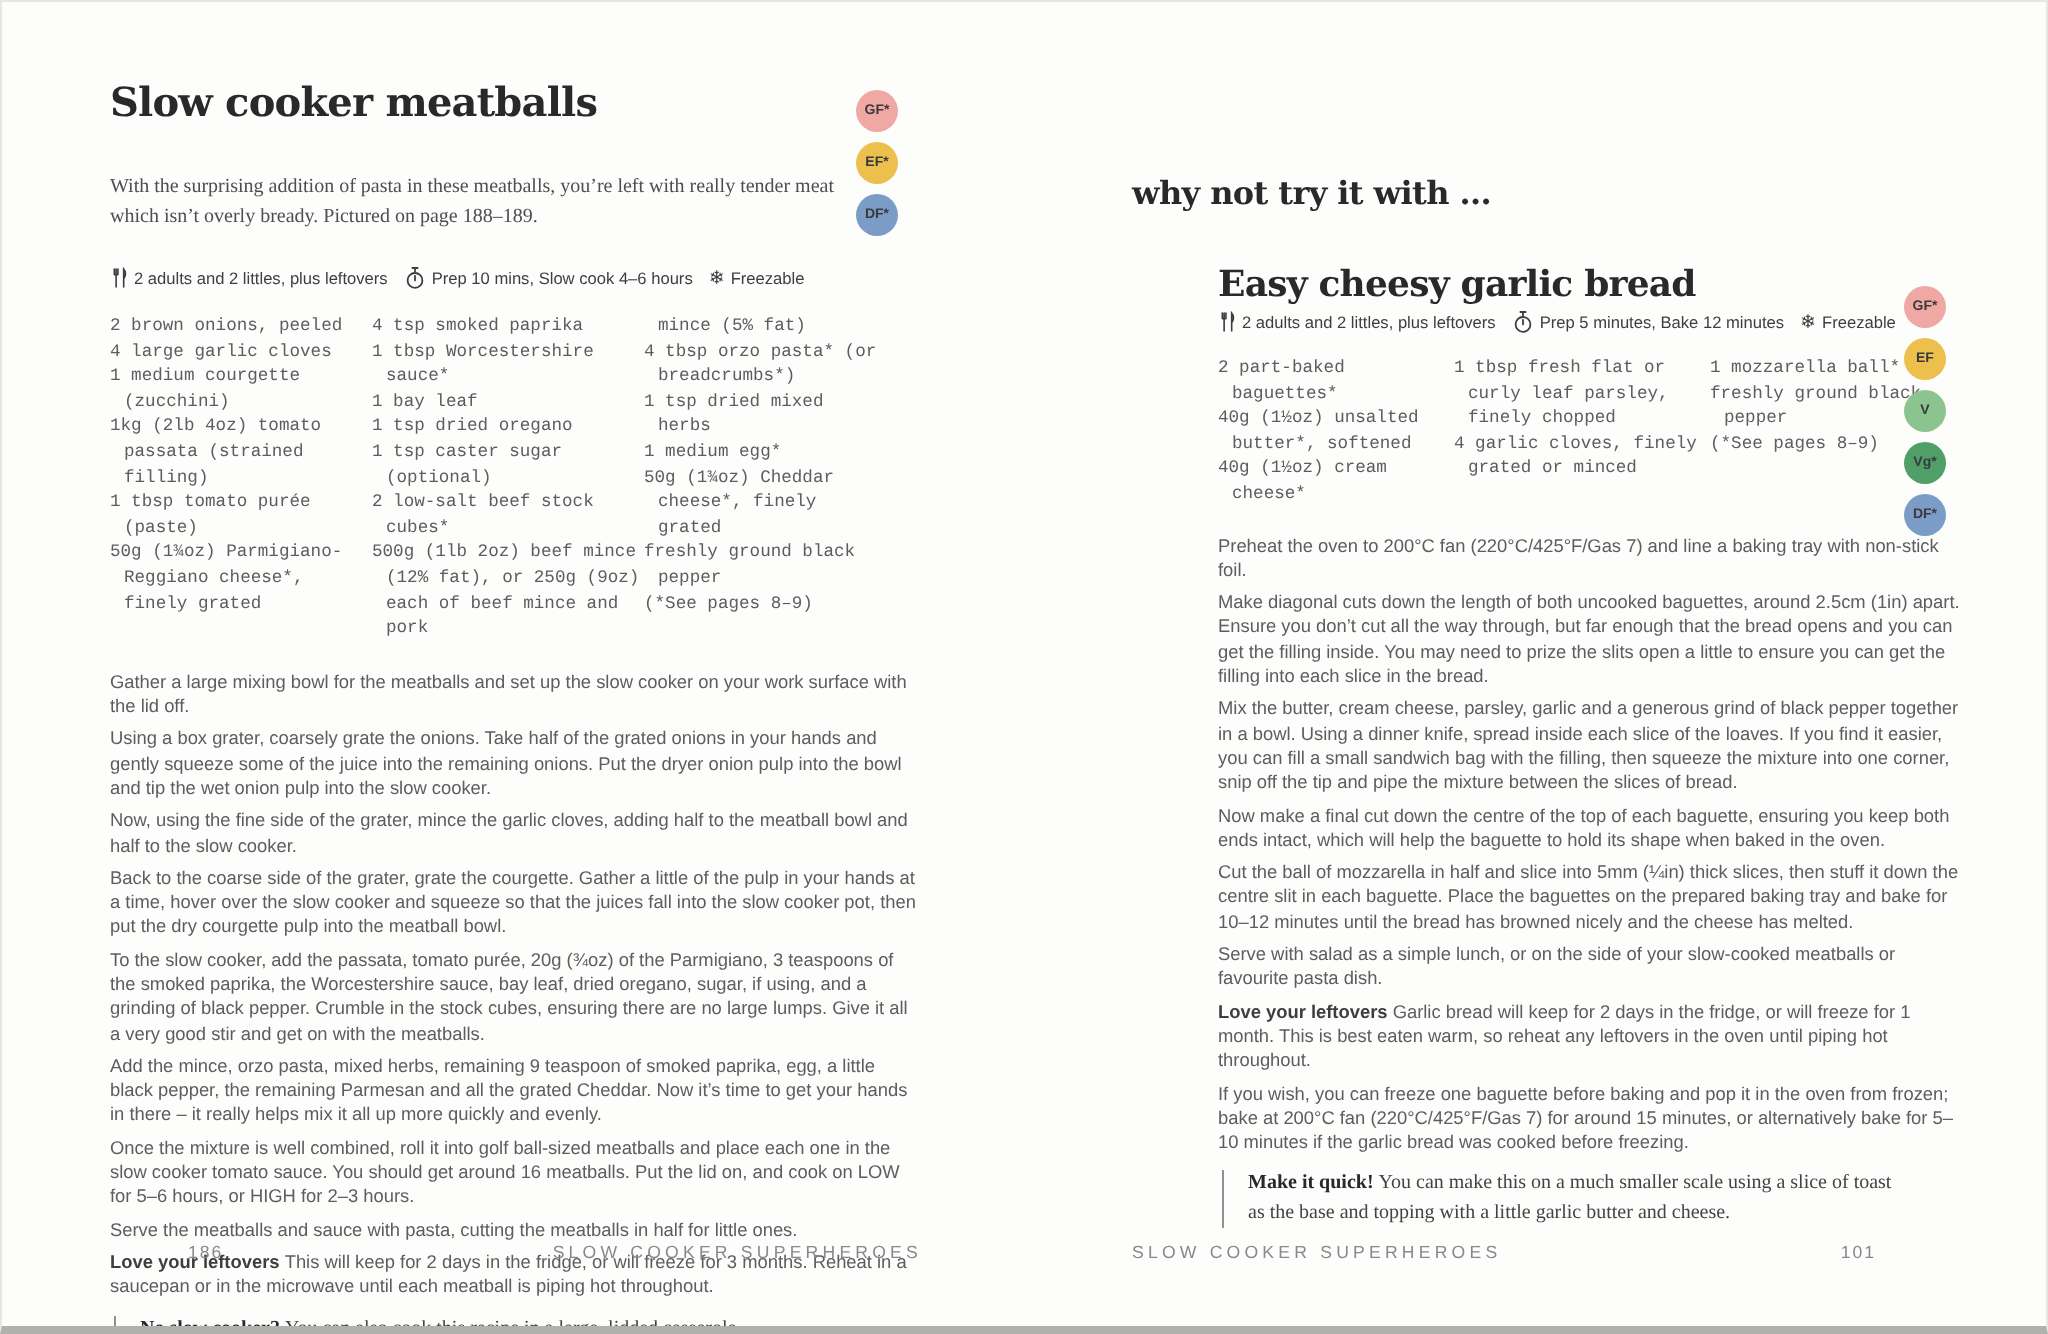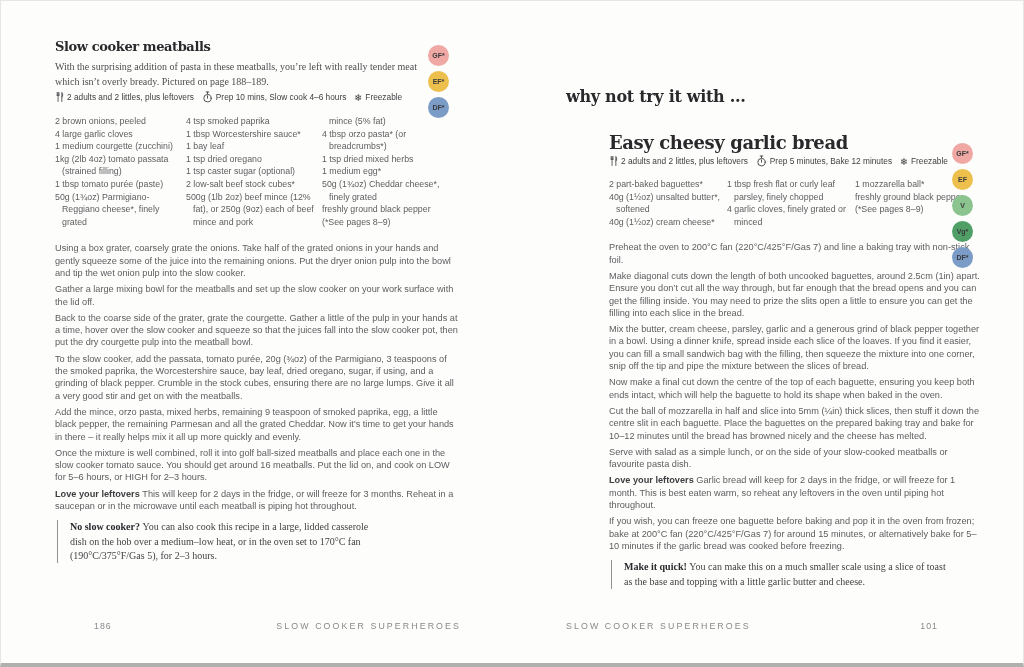--- a/index.html
+++ b/index.html
@@ -11,41 +11,41 @@
   }
   
   h1,h2,h3,p { margin:0; }
   .recipe-title { font-family:"DejaVu Serif", serif; font-weight:700; color:#2a282b; letter-spacing:-0.4px; }
   .intro { font-family:"Liberation Serif", serif; font-size:10px; line-height:14.5px; color:#4e4e50; }
   .meta { display:flex; align-items:center; gap:8px; font-size:8.3px; font-weight:400; color:#3d3e40; white-space:nowrap; }
   .meta .micon { display:inline-flex; align-items:center; margin-right:3px; }
   .meta .mitem { display:inline-flex; align-items:center; }
   .snow { font-size:9.5px; line-height:9px; color:#3d3e40; }
   .ingredients { display:grid; font-size:8.8px; line-height:12.6px; color:#5c5d5f; }
-  .ing { padding-left:7px; text-indent:-7px; }
+  .ing { padding-left:7px; text-indent:-7px;font-family:Liberation Mono, monospace; }
   .ing.cont { text-indent:0; }
   .method { font-size:9.2px; line-height:12.3px; color:#5c5d5f; }
   .method p { margin:0 0 4px 0; }
   .method .lead { font-weight:700; color:#3d3e40; }
   .method .lead::after { content:" "; }
   .tip { border-left:1px solid #919193; padding-left:12px; margin-left:2px;
          font-family:"Liberation Serif", serif; font-size:10px; line-height:14.3px; color:#434345; }
   .tip .tlead { font-weight:700; color:#29282c; }
   .tip .tlead::after { content:" "; }
   .badges { position:absolute; display:flex; flex-direction:column; gap:5px; }
   .badge { width:21px; height:21px; border-radius:50%; display:flex; align-items:center; justify-content:center;
            font-size:7px; font-weight:700; color:#3a3a3c; }
   .footer { position:absolute; top:620px; display:flex; justify-content:space-between; align-items:center;
             font-size:8.8px; color:#87898b; }
   .booktitle { letter-spacing:2.1px; }
   .pagenum { letter-spacing:1px; }
   
   .left-content { position:absolute; left:54px; top:38px; width:404px; }
-  .left-content .recipe-title { font-size:13px; margin-bottom:6px; }
-  .left-content .intro { width:386px; margin-bottom:2px; }
+  .left-content .recipe-title { font-size:20px; margin-bottom:24px; }
+  .left-content .intro { width:386px; margin-bottom:17px; }
   .left-content .meta { margin-bottom:12px; }
   .left-content .ingredients { grid-template-columns:131px 136px 120px; margin-bottom:14px; }
   .left-content .tip { margin-top:8px; width:322px; }
   .badges-left { left:427px; top:44px; }
   .footer-left { left:93px; width:367px; }
   
   .section-heading { position:absolute; left:565px; top:86px; font-family:"DejaVu Serif", serif;
                      font-weight:700; font-size:16px; letter-spacing:-0.3px; color:#2a282b; }
   .right-content { position:absolute; left:608px; top:131px; width:372px; }
   .right-content .recipe-title { font-size:18px; margin-bottom:2px; }
@@ -118,33 +118,35 @@
             <div class="ing">1 tsp dried mixed herbs</div>
             <div class="ing">1 medium egg*</div>
             <div class="ing">50g (1¾oz) Cheddar cheese*, finely grated</div>
             <div class="ing">freshly ground black pepper</div>
             <div class="ing">(*See pages 8–9)</div>
           </div>
       </div>
 
       <div class="method">
 
+          <p><span>Gather a large mixing bowl for the meatballs and set up the slow cooker on your work surface with the lid off.</span></p>
+
           <p><span>Using a box grater, coarsely grate the onions. Take half of the grated onions in your hands and gently squeeze some of the juice into the remaining onions. Put the dryer onion pulp into the bowl and tip the wet onion pulp into the slow cooker.</span></p>
 
-          <p><span>Gather a large mixing bowl for the meatballs and set up the slow cooker on your work surface with the lid off.</span></p>
-
+          <p><span>Now, using the fine side of the grater, mince the garlic cloves, adding half to the meatball bowl and half to the slow cooker.</span></p>
 
           <p><span>Back to the coarse side of the grater, grate the courgette. Gather a little of the pulp in your hands at a time, hover over the slow cooker and squeeze so that the juices fall into the slow cooker pot, then put the dry courgette pulp into the meatball bowl.</span></p>
 
           <p><span>To the slow cooker, add the passata, tomato purée, 20g (¾oz) of the Parmigiano, 3 teaspoons of the smoked paprika, the Worcestershire sauce, bay leaf, dried oregano, sugar, if using, and a grinding of black pepper. Crumble in the stock cubes, ensuring there are no large lumps. Give it all a very good stir and get on with the meatballs.</span></p>
 
           <p><span>Add the mince, orzo pasta, mixed herbs, remaining 9 teaspoon of smoked paprika, egg, a little black pepper, the remaining Parmesan and all the grated Cheddar. Now it’s time to get your hands in there – it really helps mix it all up more quickly and evenly.</span></p>
 
           <p><span>Once the mixture is well combined, roll it into golf ball-sized meatballs and place each one in the slow cooker tomato sauce. You should get around 16 meatballs. Put the lid on, and cook on LOW for 5–6 hours, or HIGH for 2–3 hours.</span></p>
 
+          <p><span>Serve the meatballs and sauce with pasta, cutting the meatballs in half for little ones.</span></p>
 
           <p><b class="lead">Love your leftovers</b><span>This will keep for 2 days in the fridge, or will freeze for 3 months. Reheat in a saucepan or in the microwave until each meatball is piping hot throughout.</span></p>
         </div>
 
       <div class="tip">
         <span class="tlead">No slow cooker?</span><span>You can also cook this recipe in a large, lidded casserole dish on the hob over a medium–low heat, or in the oven set to 170°C fan (190°C/375°F/Gas 5), for 2–3 hours.</span>
       </div>
     </div>
 
     <div class="badges badges-left">

